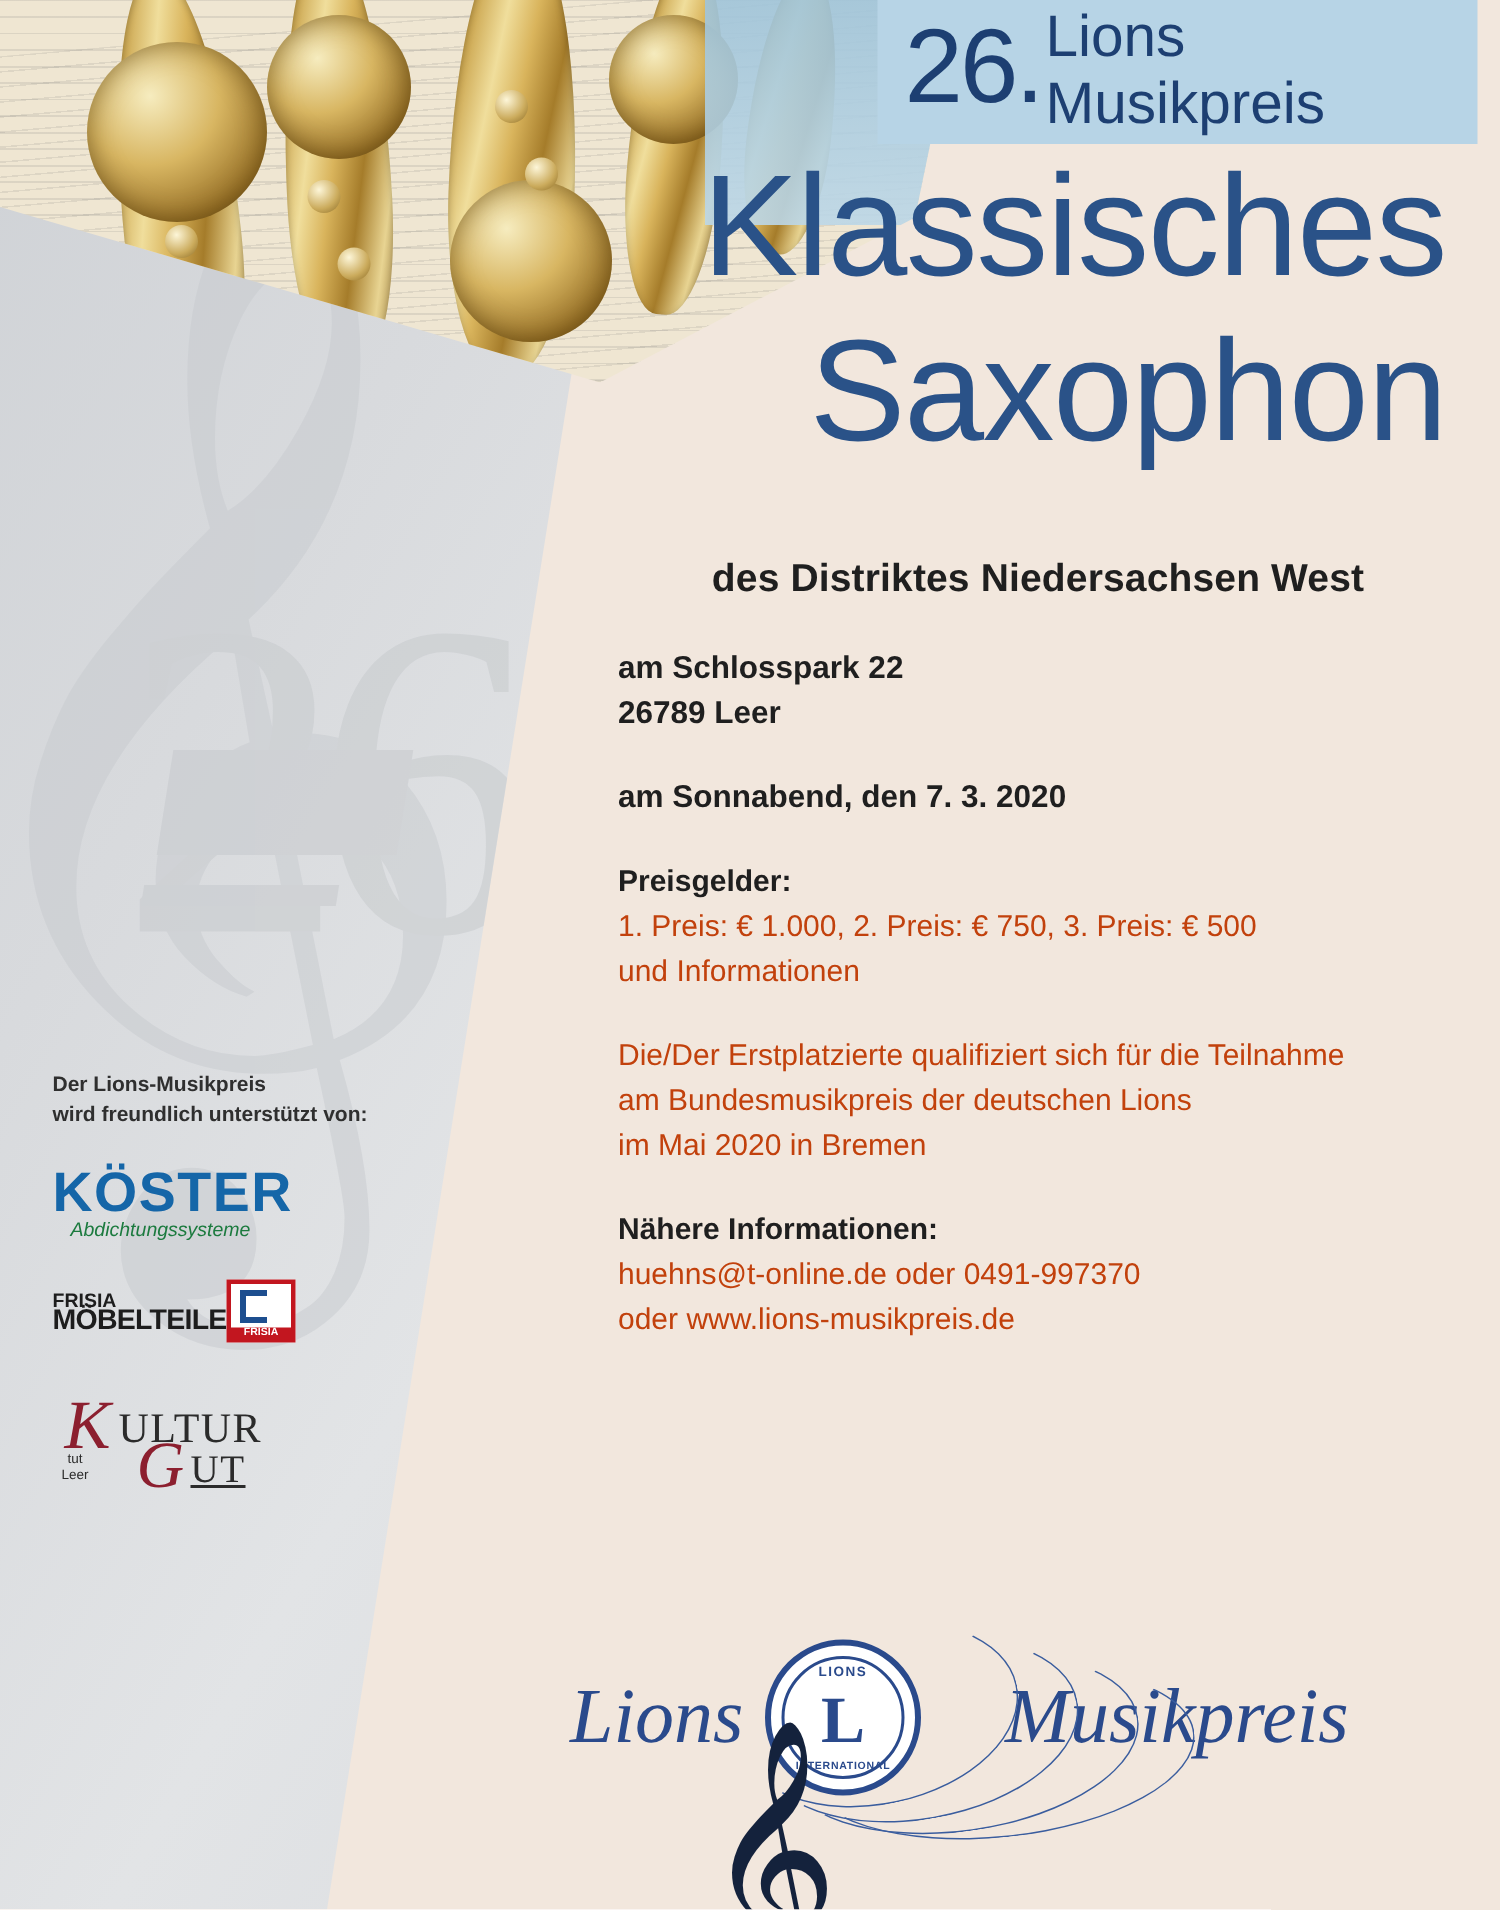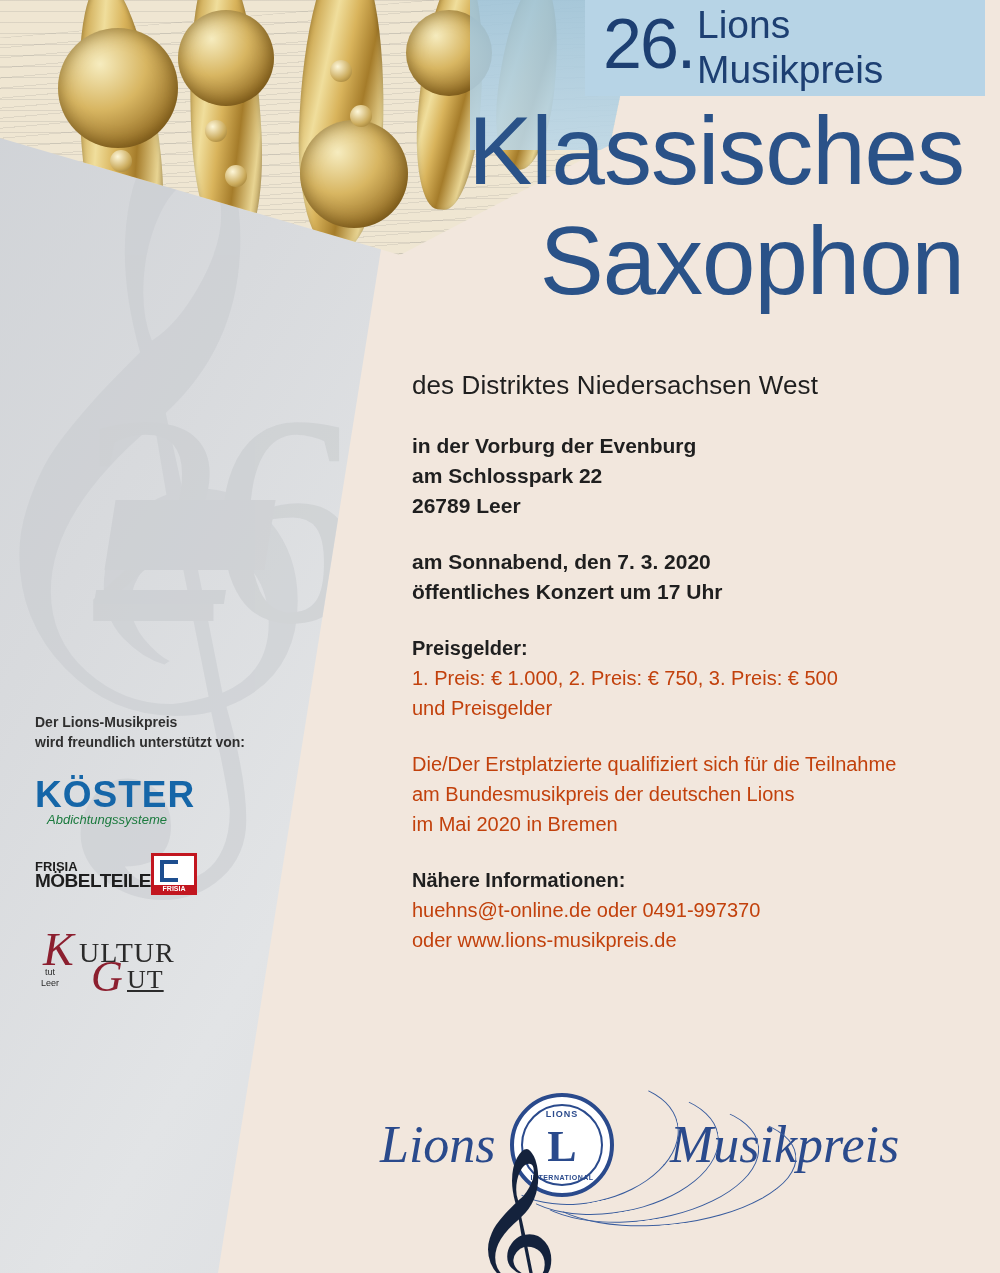--- a/index.html
+++ b/index.html
@@ -154,24 +154,25 @@
   
   .body-copy {
     position: absolute;
     left: 412px; top: 370px;
     width: 560px;
     color: #2b2b2b;
   }
   .body-copy .block { margin-bottom: 26px; }
   .lead {
     font-size: 26px;
-    font-weight: normal;
+    font-weight: bold;
     color: #1f1f1f;
     margin-bottom: 30px;
     letter-spacing: .1px;
+    text-align: center;
   }
   .strong-line {
     font-size: 21px;
     font-weight: bold;
     line-height: 30px;
     color: #1f1f1f;
   }
   .para {
     font-size: 20px;
     line-height: 30px;
@@ -403,34 +404,32 @@
 
   <div class="title">
     <div>Klassisches</div>
     <div>Saxophon</div>
   </div>
 
   <div class="body-copy">
     <div class="lead">des Distriktes Niedersachsen West</div>
 
     <div class="block">
-      <div class="strong-line">in der Vorburg der Evenburg</div>
       <div class="strong-line">am Schlosspark 22</div>
       <div class="strong-line">26789 Leer</div>
     </div>
 
     <div class="block">
       <div class="strong-line">am Sonnabend, den 7. 3. 2020</div>
-      <div class="strong-line">öffentliches Konzert um 17 Uhr</div>
     </div>
 
     <div class="block">
       <div class="para-head">Preisgelder:</div>
       <div class="para">1. Preis: € 1.000, 2. Preis: € 750, 3. Preis: € 500</div>
-      <div class="para">und Preisgelder</div>
+      <div class="para">und Informationen</div>
     </div>
 
     <div class="block">
       <div class="para">Die/Der Erstplatzierte qualifiziert sich für die Teilnahme</div>
       <div class="para">am Bundesmusikpreis der deutschen Lions</div>
       <div class="para">im Mai 2020 in Bremen</div>
     </div>
 
     <div class="block">
       <div class="para-head">Nähere Informationen:</div>

